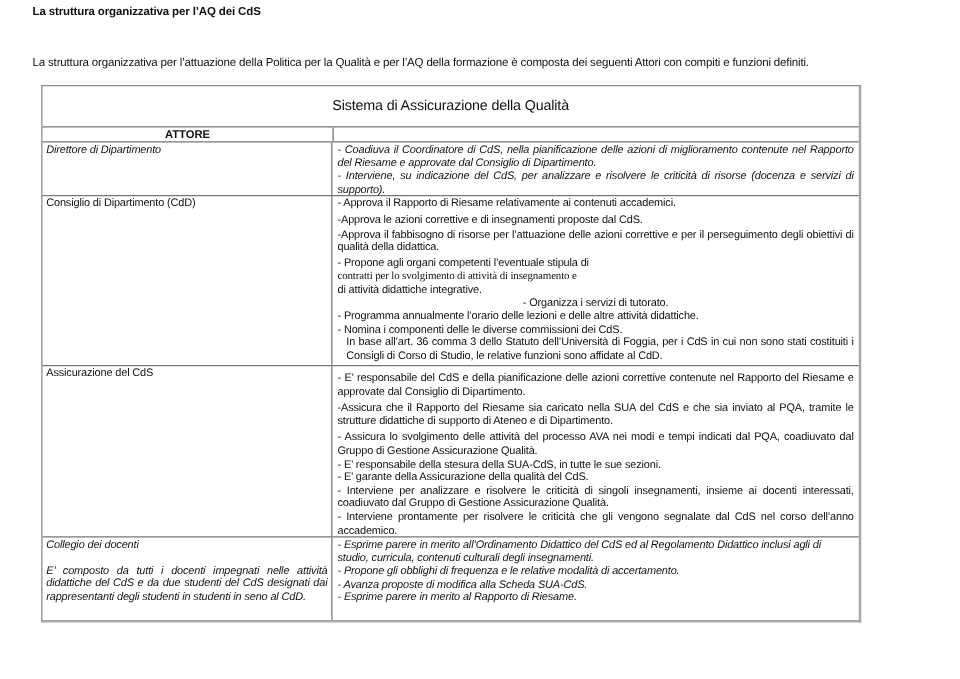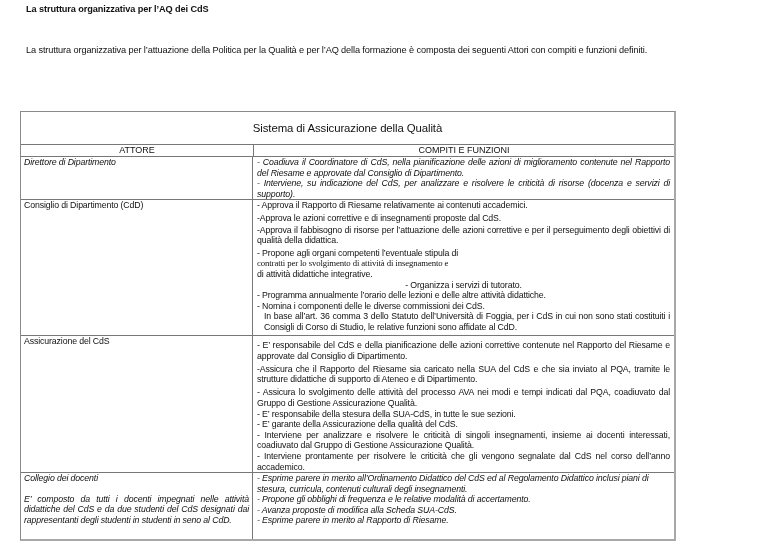--- a/index.html
+++ b/index.html
@@ -1,24 +1,24 @@
 <!DOCTYPE html>
 <html><head>
 <meta charset="utf-8">
 <style>
   html, body { margin: 0; padding: 0; background: #ffffff; }
   body { width: 768px; height: 543px; position: relative; overflow: hidden;
          font-family: "Liberation Sans", sans-serif; color: #111; }
   .heading { position: absolute; left: 26px; top: 4px; font-size: 9.2px; font-weight: bold; letter-spacing: -0.1px; }
   .intro { position: absolute; left: 26px; top: 45px; font-size: 9.2px; letter-spacing: -0.12px; white-space: nowrap; }
-  .tbl { position: absolute; left: 20px; top: 68px; width: 656px; border: 1px solid #8a8a8a;
-         border-right: 2px solid #a8a8a8; border-bottom: 2px solid #a8a8a8; box-sizing: border-box; margin-top: 43px; }
+  .tbl { position: absolute; left: 33px; top: 68px; width: 656px; border: 1px solid #8a8a8a;
+         border-right: 2px solid #a8a8a8; border-bottom: 2px solid #a8a8a8; box-sizing: border-box; }
   .title-row { height: 32px; border-bottom: 1px solid #777; text-align: center; font-size: 11.4px;
                line-height: 33px; letter-spacing: -0.1px; }
-  .hdr-row { display: flex; height: 11px; border-bottom: 1px solid #777; font-size: 9px; font-weight: normal; line-height: 11px; }
+  .hdr-row { display: flex; height: 11px; border-bottom: 1px solid #777; font-size: 9px; font-weight: bold; line-height: 11px; }
   .hdr-row .c1 { width: 232px; text-align: center; border-right: 1px solid #777; }
   .hdr-row .c2 { flex: 1; text-align: center; }
   .row { display: flex; border-bottom: 1px solid #777; font-size: 8.75px; line-height: 10.6px; letter-spacing: -0.12px; }
   .row:last-child { border-bottom: none; font-style: italic; }
   .row .c1 { width: 232px; border-right: 1px solid #777; padding: 0 3px; box-sizing: border-box; }
   .row .c2 { flex: 1; padding: 0 4px 0 4px; box-sizing: border-box; text-align: justify; }
   .line { display: block; }
   .gap { height: 2.5px; }
   .indent { padding-left: 7px; }
   .c1 .desc { margin-top: 10px; text-align: justify; }
@@ -27,21 +27,20 @@
 <body>
 
 <div class="heading">La struttura organizzativa per l’AQ dei CdS</div>
 <div class="intro">La struttura organizzativa per l’attuazione della Politica per la Qualità e per l’AQ della formazione è composta dei seguenti Attori con compiti e funzioni definiti.</div>
 
 <div class="tbl">
   <div class="title-row">Sistema di Assicurazione della Qualità</div>
 
   <div class="hdr-row">
     <div class="c1">ATTORE</div>
-    <div class="c2">COMPITI E FUNZIONI</div>
   </div>
 
   <div class="row" style="height:42px;font-style:italic;">
     <div class="c1">Direttore di Dipartimento</div>
     <div class="c2">
       <span class="line">- Coadiuva il Coordinatore di CdS, nella pianificazione delle azioni di miglioramento contenute nel Rapporto del Riesame e approvate dal Consiglio di Dipartimento.</span>
       <span class="line">- Interviene, su indicazione del CdS, per analizzare e risolvere le criticità di risorse (docenza e servizi di supporto).</span>
     </div>
   </div>
 
@@ -78,19 +77,19 @@
       <span class="line">- Interviene prontamente per risolvere le criticità che gli vengono segnalate dal CdS nel corso dell’anno accademico.</span>
     </div>
   </div>
 
   <div class="row" style="height:66px;">
     <div class="c1">
       <span class="line">Collegio dei docenti</span>
       <span class="line desc">E’ composto da tutti i docenti impegnati nelle attività didattiche del CdS e da due studenti del CdS designati dai rappresentanti degli studenti in studenti in seno al CdD.</span>
     </div>
     <div class="c2" style="text-align:left;">
-      <span class="line">- Esprime parere in merito all’Ordinamento Didattico del CdS ed al Regolamento Didattico inclusi piani di stesura, curricula, contenuti culturali degli insegnamenti.</span>
+      <span class="line">- Esprime parere in merito all’Ordinamento Didattico del CdS ed al Regolamento Didattico inclusi agli di studio, curricula, contenuti culturali degli insegnamenti.</span>
       <span class="line">- Propone gli obblighi di frequenza e le relative modalità di accertamento.</span>
       <span class="line">- Avanza proposte di modifica alla Scheda SUA-CdS.</span>
       <span class="line">- Esprime parere in merito al Rapporto di Riesame.</span>
     </div>
   </div>
 </div>
 
 </body></html>

